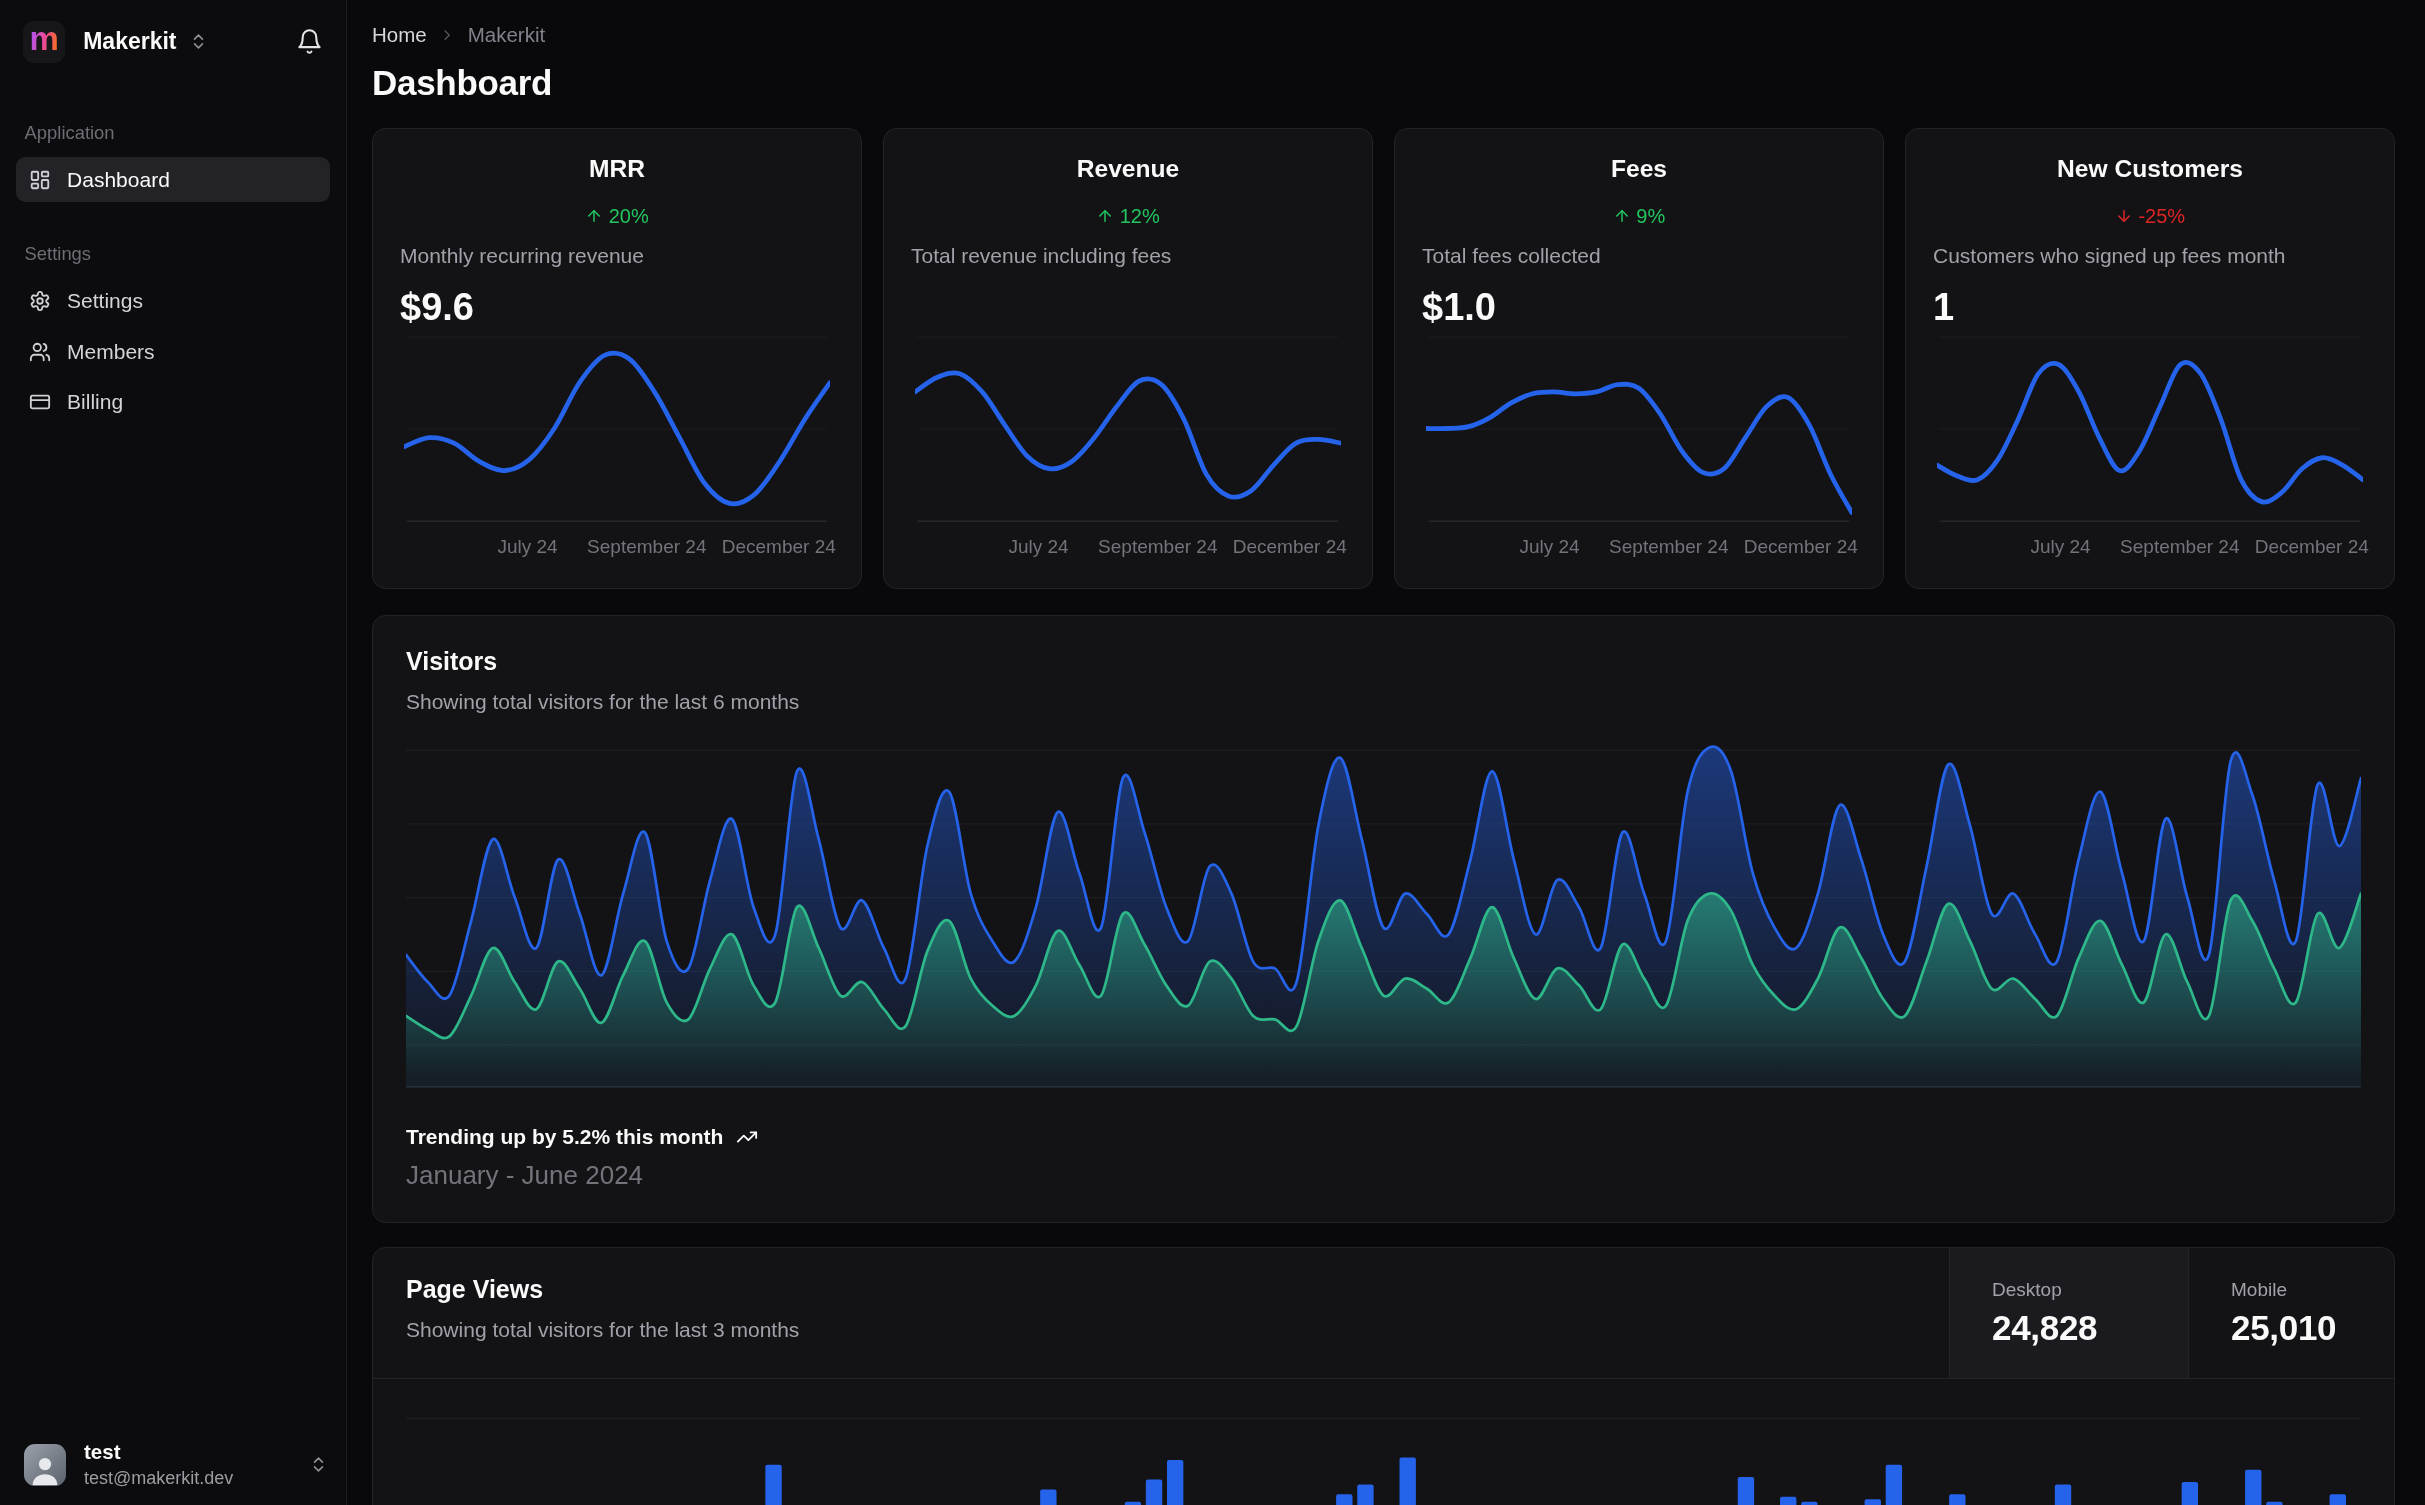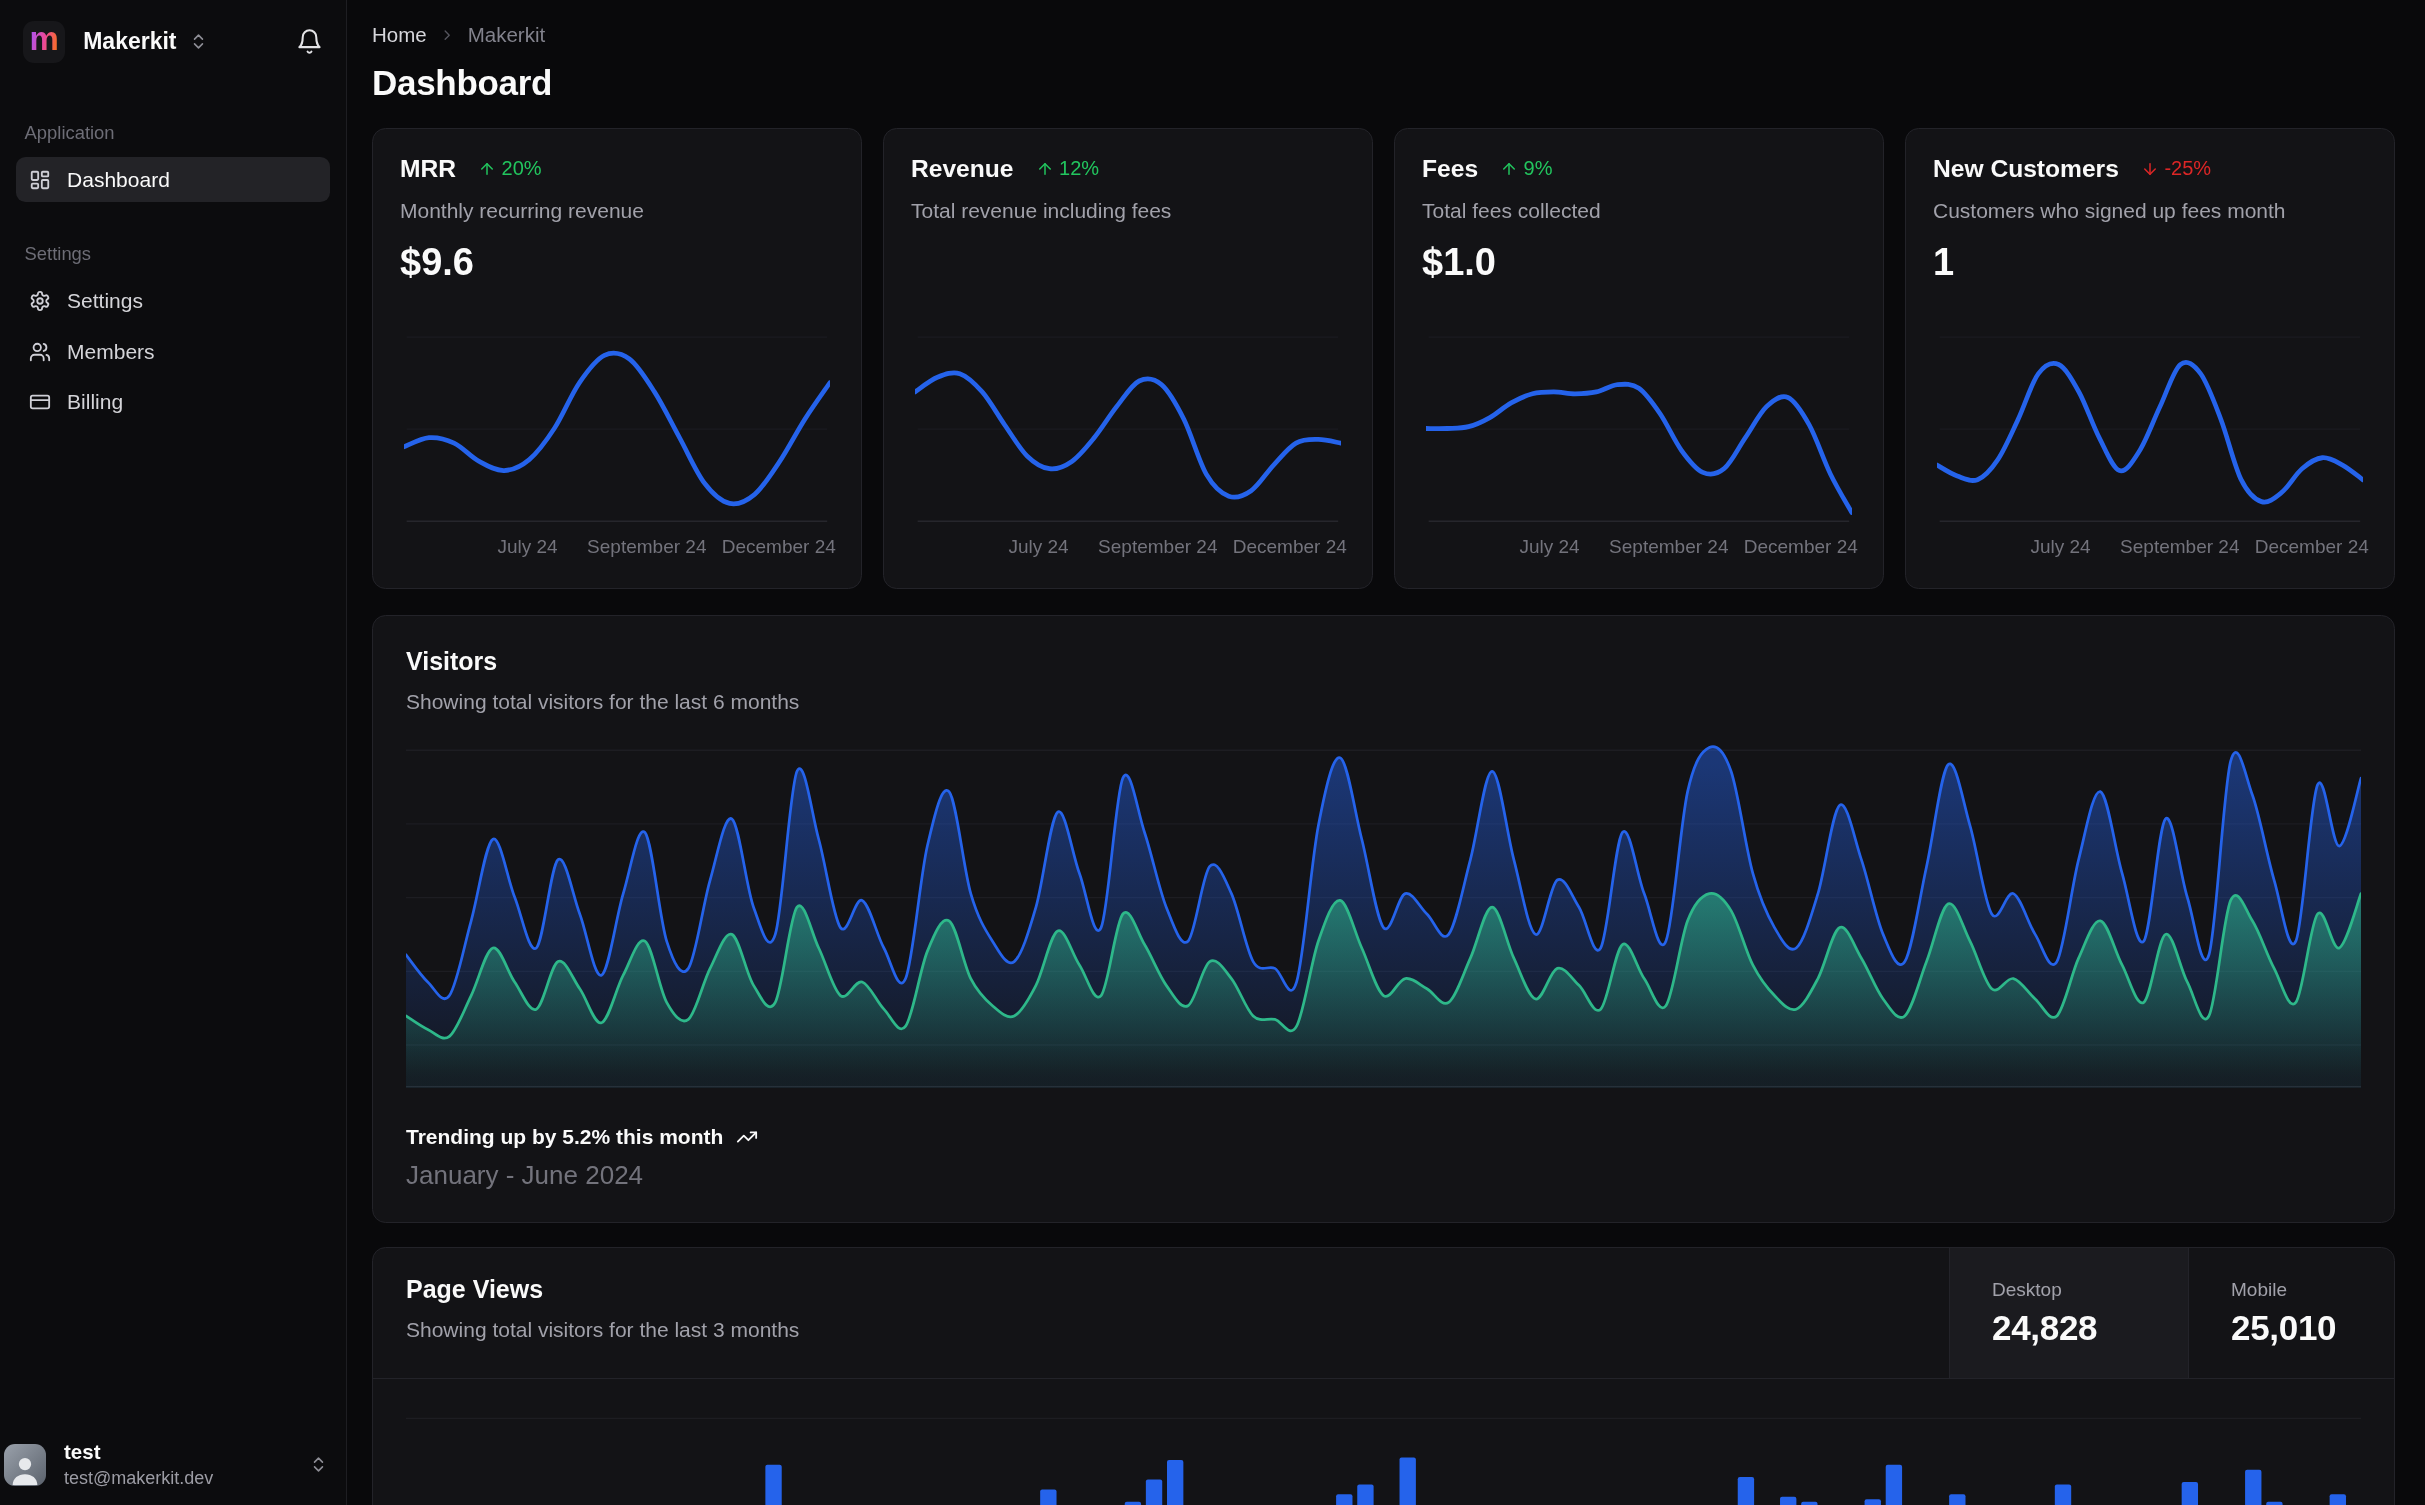--- a/index.html
+++ b/index.html
@@ -21,39 +21,39 @@
   .ws-name{font-size:23px;font-weight:600;margin-left:18px;cursor:pointer;}
   .chev-updown{margin-left:12.3px;color:#8e8e96;display:flex;cursor:pointer;}
   .bell{margin-left:auto;color:#e4e4e7;display:flex;cursor:pointer;}
   .nav{margin-top:59px;}
   .nav-group{margin-bottom:41px;}
   .group-label{font-size:18.4px;color:#6d6d76;margin:0 8.2px 13.6px;}
   .nav-item{display:flex;align-items:center;gap:16.4px;height:45px;border-radius:9.6px;
     padding:0 12.3px;color:#d4d4d8;font-size:21px;margin-bottom:5.5px;cursor:pointer;}
   .nav-item.active{background:#232327;color:#fafafa;}
   .nav-item svg{color:#cfcfd6;flex:none;}
-  .user-row{position:absolute;left:4px;right:18px;bottom:16.4px;display:flex;align-items:center;gap:18px;cursor:pointer;}
+  .user-row{position:absolute;left:24px;right:18px;bottom:16.4px;display:flex;align-items:center;gap:18px;cursor:pointer;}
   .avatar{width:42px;height:42px;border-radius:11px;flex:none;overflow:hidden;position:relative;
     background:linear-gradient(135deg,#9aa1ab 0%,#5b626c 100%);}
   .avatar svg{position:absolute;bottom:-2.7px;left:50%;transform:translateX(-50%);}
   .user-name{font-size:20.5px;font-weight:600;line-height:1.1;}
   .user-email{font-size:18px;color:#9c9ca4;margin-top:4.1px;}
   .user-chev{margin-left:auto;color:#8e8e96;display:flex;}
   
   .main{position:absolute;left:347px;top:0;right:0;bottom:0;padding:23px 31px 0 25px;box-sizing:border-box;}
   .breadcrumb{display:flex;align-items:center;gap:12.3px;font-size:20.5px;}
   .bc-home{color:#d6d6db;cursor:pointer;}
   .bc-sep{color:#55555e;display:flex;}
   .bc-current{color:#82828c;}
   .page-title{font-size:35px;font-weight:700;margin-top:16.4px;letter-spacing:-0.3px;}
   .card{background:#131316;border:1.4px solid #232329;border-radius:13.6px;box-sizing:border-box;}
   
   .stats{display:grid;grid-template-columns:repeat(4,1fr);gap:21px;margin-top:24.6px;}
   .stat-card{height:461px;padding:26px 27px;display:flex;flex-direction:column;}
-  .stat-head{display:flex;align-items:center;gap:22px;}
+  .stat-head{display:flex;align-items:center;gap:22px;flex-direction:column;}
   .stat-title{font-size:24.6px;font-weight:700;}
   .badge{display:inline-flex;align-items:center;gap:5.5px;font-size:20px;font-weight:500;}
   .badge.up{color:#22c55e;}
   .badge.down{color:#dc2626;}
   .stat-sub{margin-top:16.4px;font-size:21px;color:#a1a1aa;}
   .stat-value{margin-top:18px;font-size:38px;font-weight:700;}
   .mini-wrap{margin-top:auto;padding:0 4.1px;}
   .mini-chart{width:100%;height:191px;}
   .mini-labels{position:relative;height:31px;margin-top:6.8px;font-size:19px;color:#73737c;}
   .mini-labels span{position:absolute;transform:translateX(-50%);white-space:nowrap;top:5.5px;}

